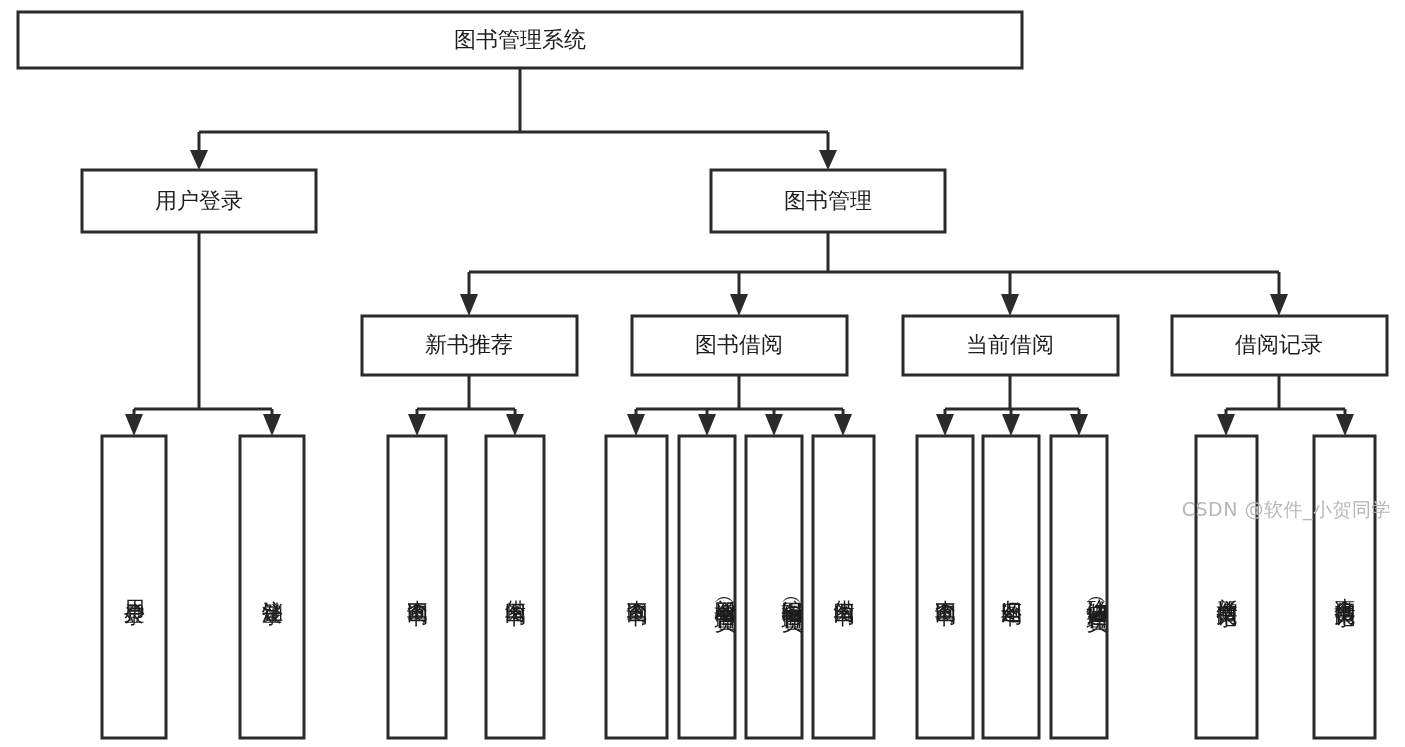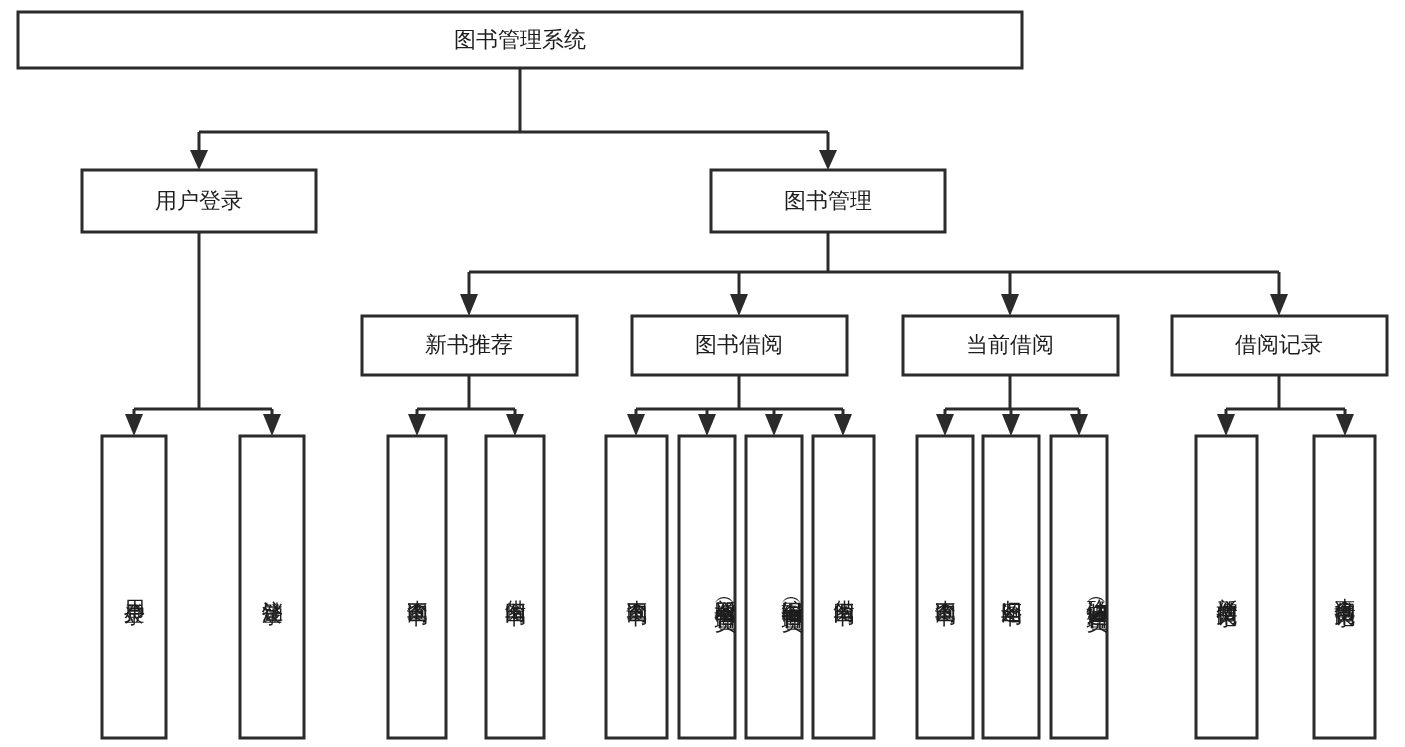--- a/index.html
+++ b/index.html
@@ -197,14 +197,15 @@
   <div class="node-label-v" style="left:606px; top:436px; width:61px; height:302px;">查询图书</div>
   <div class="node-label-v" style="left:679px; top:436px; width:56px; height:302px; align-items:flex-start; padding-top:8px; box-sizing:border-box;">新增图书（管理员）</div>
   <div class="node-label-v" style="left:746px; top:436px; width:56px; height:302px; align-items:flex-start; padding-top:8px; box-sizing:border-box;">编辑图书（管理员）</div>
   <div class="node-label-v" style="left:813px; top:436px; width:61px; height:302px;">借阅图书</div>
   <div class="node-label-v" style="left:917px; top:436px; width:56px; height:302px;">查询图书</div>
   <div class="node-label-v" style="left:983px; top:436px; width:56px; height:302px;">归还图书</div>
   <div class="node-label-v" style="left:1051px; top:436px; width:56px; height:302px; align-items:flex-start; padding-top:8px; box-sizing:border-box;">确认归还（管理员）</div>
   <div class="node-label-v" style="left:1196px; top:436px; width:61px; height:302px;">新增借阅记录</div>
   <div class="node-label-v" style="left:1314px; top:436px; width:61px; height:302px;">查询借阅记录</div>
 
+  <div class="watermark">CSDN @软件_小贺同学</div>
 
 </div>
 
 </body></html>

